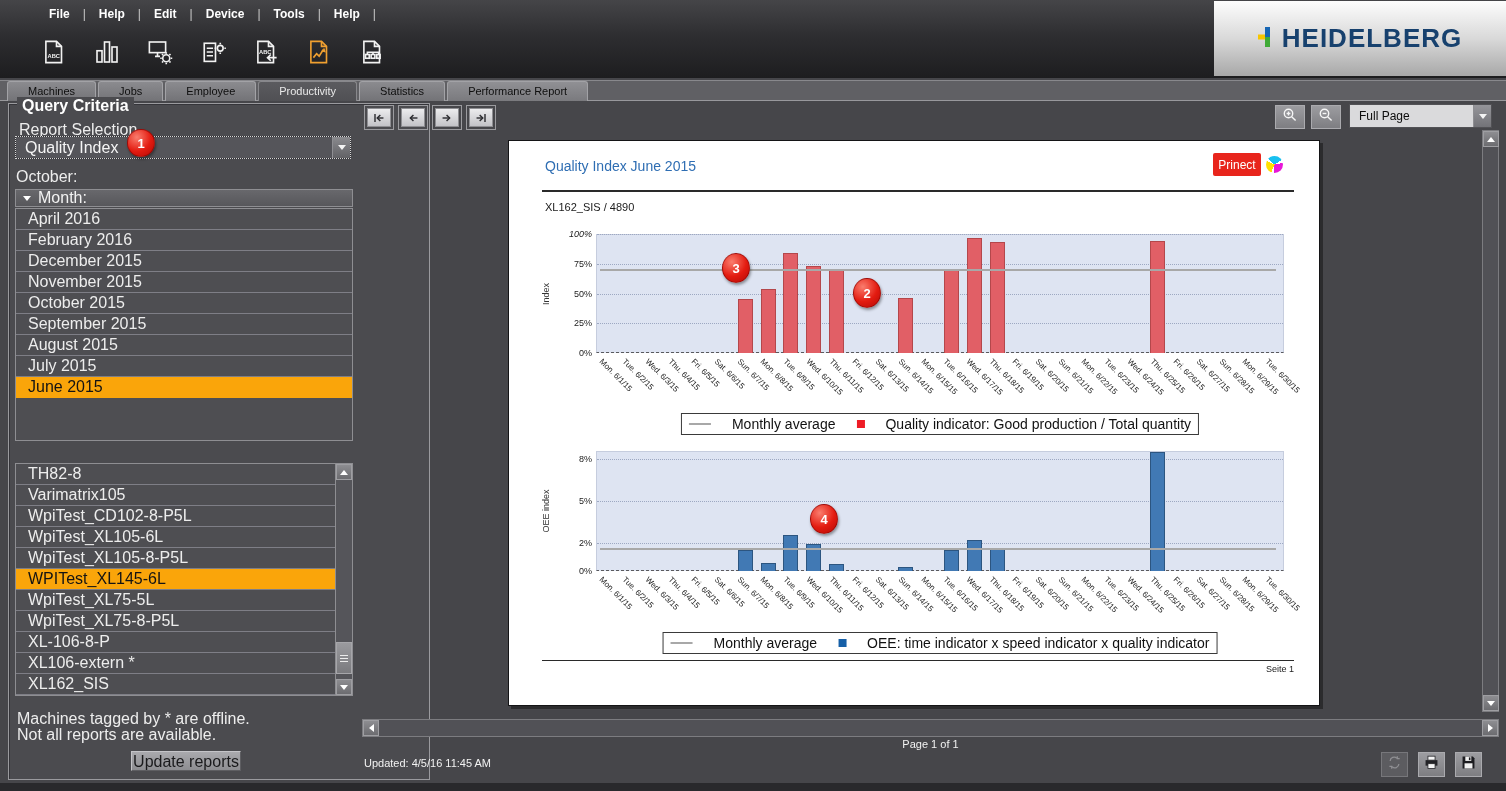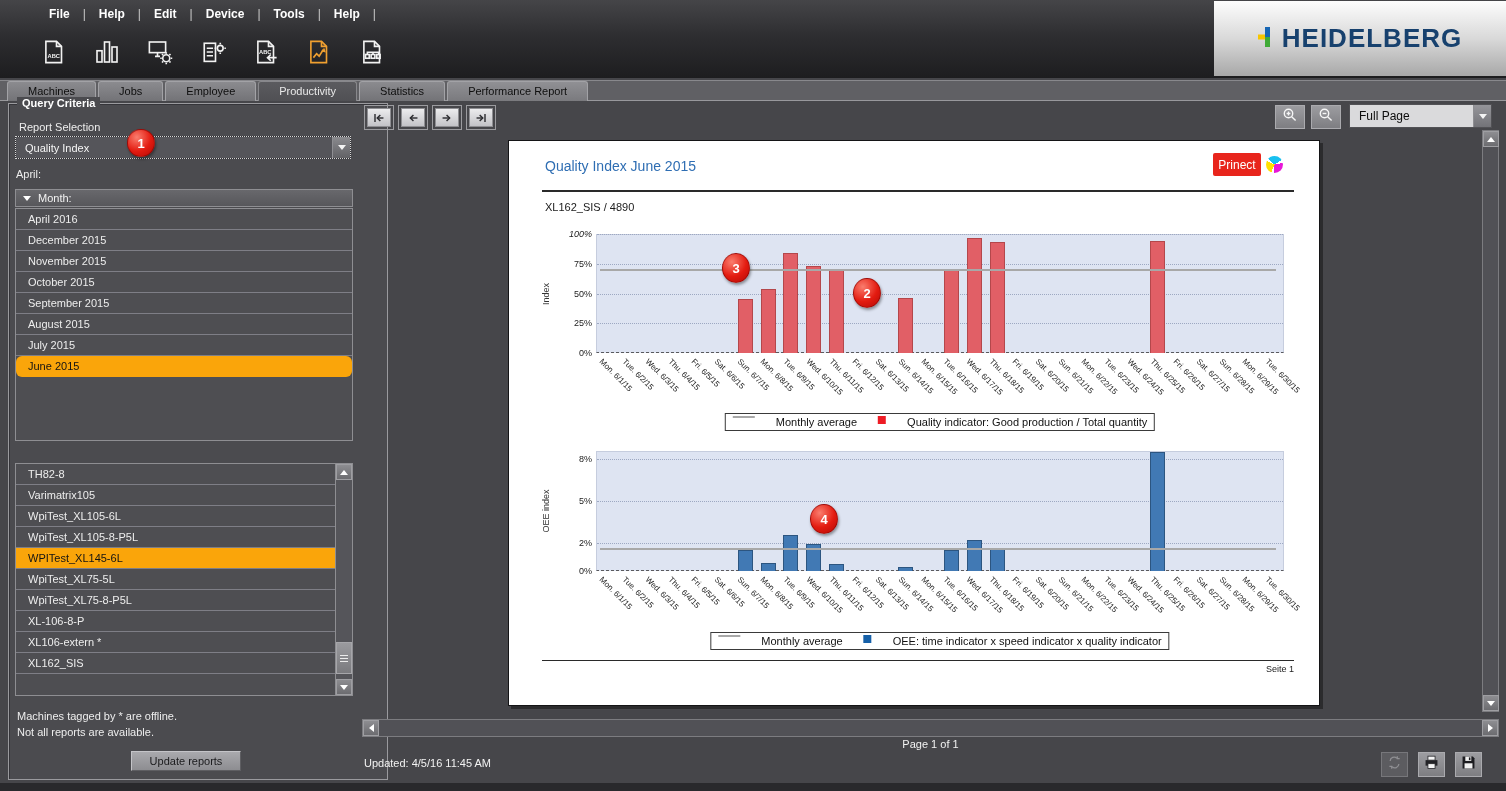--- a/index.html
+++ b/index.html
@@ -25,41 +25,41 @@
 
   
   #tab-bar { position:absolute; left:0; top:80px; width:1506px; height:21px; background:#606064;
     border-top:1px solid #88888c; border-bottom:1px solid #98989c; display:flex; padding-left:7px; gap:2px; }
   .tab { height:20px; line-height:19px; padding:0 20px; font-size:11px; color:#0e0e0e; text-align:center;
     background:linear-gradient(#8b8b8f,#737377); border:1px solid #a2a2a6; border-bottom:none; border-radius:3px 3px 0 0; }
   .tab.pressed { background:linear-gradient(#5b5b5f,#505054); color:#e9e9e9; border-color:#88888c; }
   .tab.active { background:linear-gradient(#909094,#7a7a7e); }
 
   
-  #sidebar { position:absolute; left:8px; top:103px; width:380px; height:677px; background:#4b4b4f;
-    border:1px solid #9a9a9e; box-shadow:inset 1px 1px 0 #35353a; font-size:11px; color:#ededed; }
+  #sidebar { position:absolute; left:8px; top:103px; width:422px; height:677px; background:#4b4b4f;
+    border:1px solid #9a9a9e; box-shadow:inset 1px 1px 0 #35353a; font-size:16px; color:#ededed; }
   .group-title { position:absolute; left:8px; top:-7px; background:#4b4b4f; padding:0 5px; font-weight:bold; color:#fff; }
   .rs-label { position:absolute; left:10px; top:17px; }
   #report-combo { position:absolute; left:6px; top:32px; width:336px; height:23px; background:#55555a;
     border:1px solid #2e2e32; outline:1px dotted #d6d6d6; outline-offset:-1px; display:flex; align-items:center; }
   #report-combo .combo-value { flex:1; padding-left:9px; color:#f5f5f5; }
   .combo-btn { width:18px; height:100%; background:linear-gradient(#8a8a8e,#626266); border-left:1px solid #8e8e92;
     display:flex; align-items:center; justify-content:center; }
   .tri-down { width:0; height:0; border-left:4px solid transparent; border-right:4px solid transparent; border-top:5px solid #f4f4f4; }
   .filter-label { position:absolute; left:7px; top:64px; }
   .section-header { position:absolute; left:6px; width:338px; height:18px; background:linear-gradient(#68686c,#57575b);
     border:1px solid #8e8e92; display:flex; align-items:center; gap:7px; padding-left:7px; color:#f2f2f2; }
   .section-header .tri-down { border-top-color:#fff; }
   #month-header { top:85px; }
   #machine-header { top:340px; }
   .side-list { position:absolute; left:6px; width:338px; background:#4e4e52; border:1px solid #8e8e92; }
   #month-list { top:104px; height:233px; }
   #machine-list { top:359px; height:233px; }
   .list-row { height:21px; line-height:20px; padding-left:12px; border-bottom:1px solid #7e7e86; color:#ededed; }
-  .list-row:last-child { border-bottom:none;border-radius:6px; }
+  .list-row:last-child { border-bottom:none; }
   #machine-list .list-row { width:319px; }
   
   #machine-scrollbar { position:absolute; right:0; top:0; width:17px; height:231px; background:#55555a; border-left:1px solid #8e8e92; }
   .sb-btn { position:absolute; left:0; width:16px; height:16px; background:linear-gradient(#8d8d91,#6c6c70); border:1px solid #9e9ea2;
     display:flex; align-items:center; justify-content:center; }
   .sb-up { top:0; } .sb-down { bottom:0; }
   .tri-up-s { width:0; height:0; border-left:4px solid transparent; border-right:4px solid transparent; border-bottom:5px solid #fff; }
   .tri-down-s { width:0; height:0; border-left:4px solid transparent; border-right:4px solid transparent; border-top:5px solid #fff; }
   .sb-thumb { position:absolute; left:0; top:178px; width:16px; height:32px; background:linear-gradient(#9a9a9e,#7a7a7e); border:1px solid #a6a6aa;
     display:flex; flex-direction:column; gap:2px; align-items:center; justify-content:center; }
@@ -105,22 +105,22 @@
   .pg-footer { position:absolute; left:33px; top:523px; width:752px; text-align:right; font-size:9px; color:#222; }
 
   
   .plot { position:absolute; background:#dee4f2; border:1px solid #c6cdde; border-bottom:1px dashed #5a5a5e; }
   .gridline { position:absolute; height:0; border-top:1px dotted #9da8c2; }
   .ytick { position:absolute; width:34px; text-align:right; font-size:9px; color:#222; }
   .ylab { position:absolute; font-size:9px; color:#333; transform:translate(-50%,-50%) rotate(-90deg); white-space:nowrap; }
   .bar { position:absolute; width:15px; }
   .avgline { position:absolute; height:2px; }
   .xlab { position:absolute; font-size:8px; color:#222; white-space:nowrap; transform-origin:0 0; transform:rotate(45deg); }
-  .legend { position:absolute; transform:translateX(-50%); display:flex; align-items:flex-start; gap:21px; background:#fff;
-    border:1px solid #3a3a3a; padding:2px 7px; font-size:11px; color:#111; white-space:nowrap; }
+  .legend { position:absolute; transform:translateX(-50%); display:flex; align-items:center; gap:21px; background:#fff;
+    border:1px solid #3a3a3a; padding:2px 7px; font-size:14px; color:#111; white-space:nowrap; }
   .lg-line { display:inline-block; width:22px; height:2px; }
   .lg-square { display:inline-block; width:8px; height:8px; }
 
   
   .balloon { position:absolute; width:28px; height:30px; border-radius:50%;
     background:radial-gradient(circle at 34% 28%,#fa7d6e 0%,#e31b10 55%,#b30a06 100%);
     border:1px solid rgba(120,0,0,.55); box-shadow:1px 2px 3px rgba(0,0,0,.4);
     color:#fff; font-size:13px; font-weight:bold; display:flex; align-items:center; justify-content:center; z-index:30; }
   #balloon-1 { left:127px; top:129px; width:28px; height:28px; }
   #balloon-2 { left:853px; top:278px; }
@@ -238,40 +238,42 @@
     <span class="group-title">Query Criteria</span>
     <div class="rs-label">Report Selection</div>
 
     <div id="report-combo">
       <span class="combo-value">Quality Index</span>
       <span class="combo-btn">
           <span class="tri-down"></span>
         </span>
     </div>
 
-    <div class="filter-label">April:</div>
+    <div class="filter-label">October:</div>
 
     <div class="section-header" id="month-header">
       <span class="tri-down"></span>
       <span>Month:</span>
     </div>
     <div class="side-list" id="month-list">
         <div class="list-row">April 2016</div>
+        <div class="list-row">February 2016</div>
         <div class="list-row">December 2015</div>
         <div class="list-row">November 2015</div>
         <div class="list-row">October 2015</div>
         <div class="list-row">September 2015</div>
         <div class="list-row">August 2015</div>
         <div class="list-row">July 2015</div>
         <div class="list-row" style="background: rgb(250, 165, 10); color: rgb(20, 20, 20);">June 2015</div>
       </div>
 
     <div class="side-list" id="machine-list">
       <div class="list-row">TH82-8</div>
         <div class="list-row">Varimatrix105</div>
+        <div class="list-row">WpiTest_CD102-8-P5L</div>
         <div class="list-row">WpiTest_XL105-6L</div>
         <div class="list-row">WpiTest_XL105-8-P5L</div>
         <div class="list-row" style="background: rgb(250, 165, 10); color: rgb(20, 20, 20);">WPITest_XL145-6L</div>
         <div class="list-row">WpiTest_XL75-5L</div>
         <div class="list-row">WpiTest_XL75-8-P5L</div>
         <div class="list-row">XL-106-8-P</div>
         <div class="list-row">XL106-extern *</div>
         <div class="list-row">XL162_SIS</div>
     <div id="machine-scrollbar">
         <span class="sb-btn sb-up">

